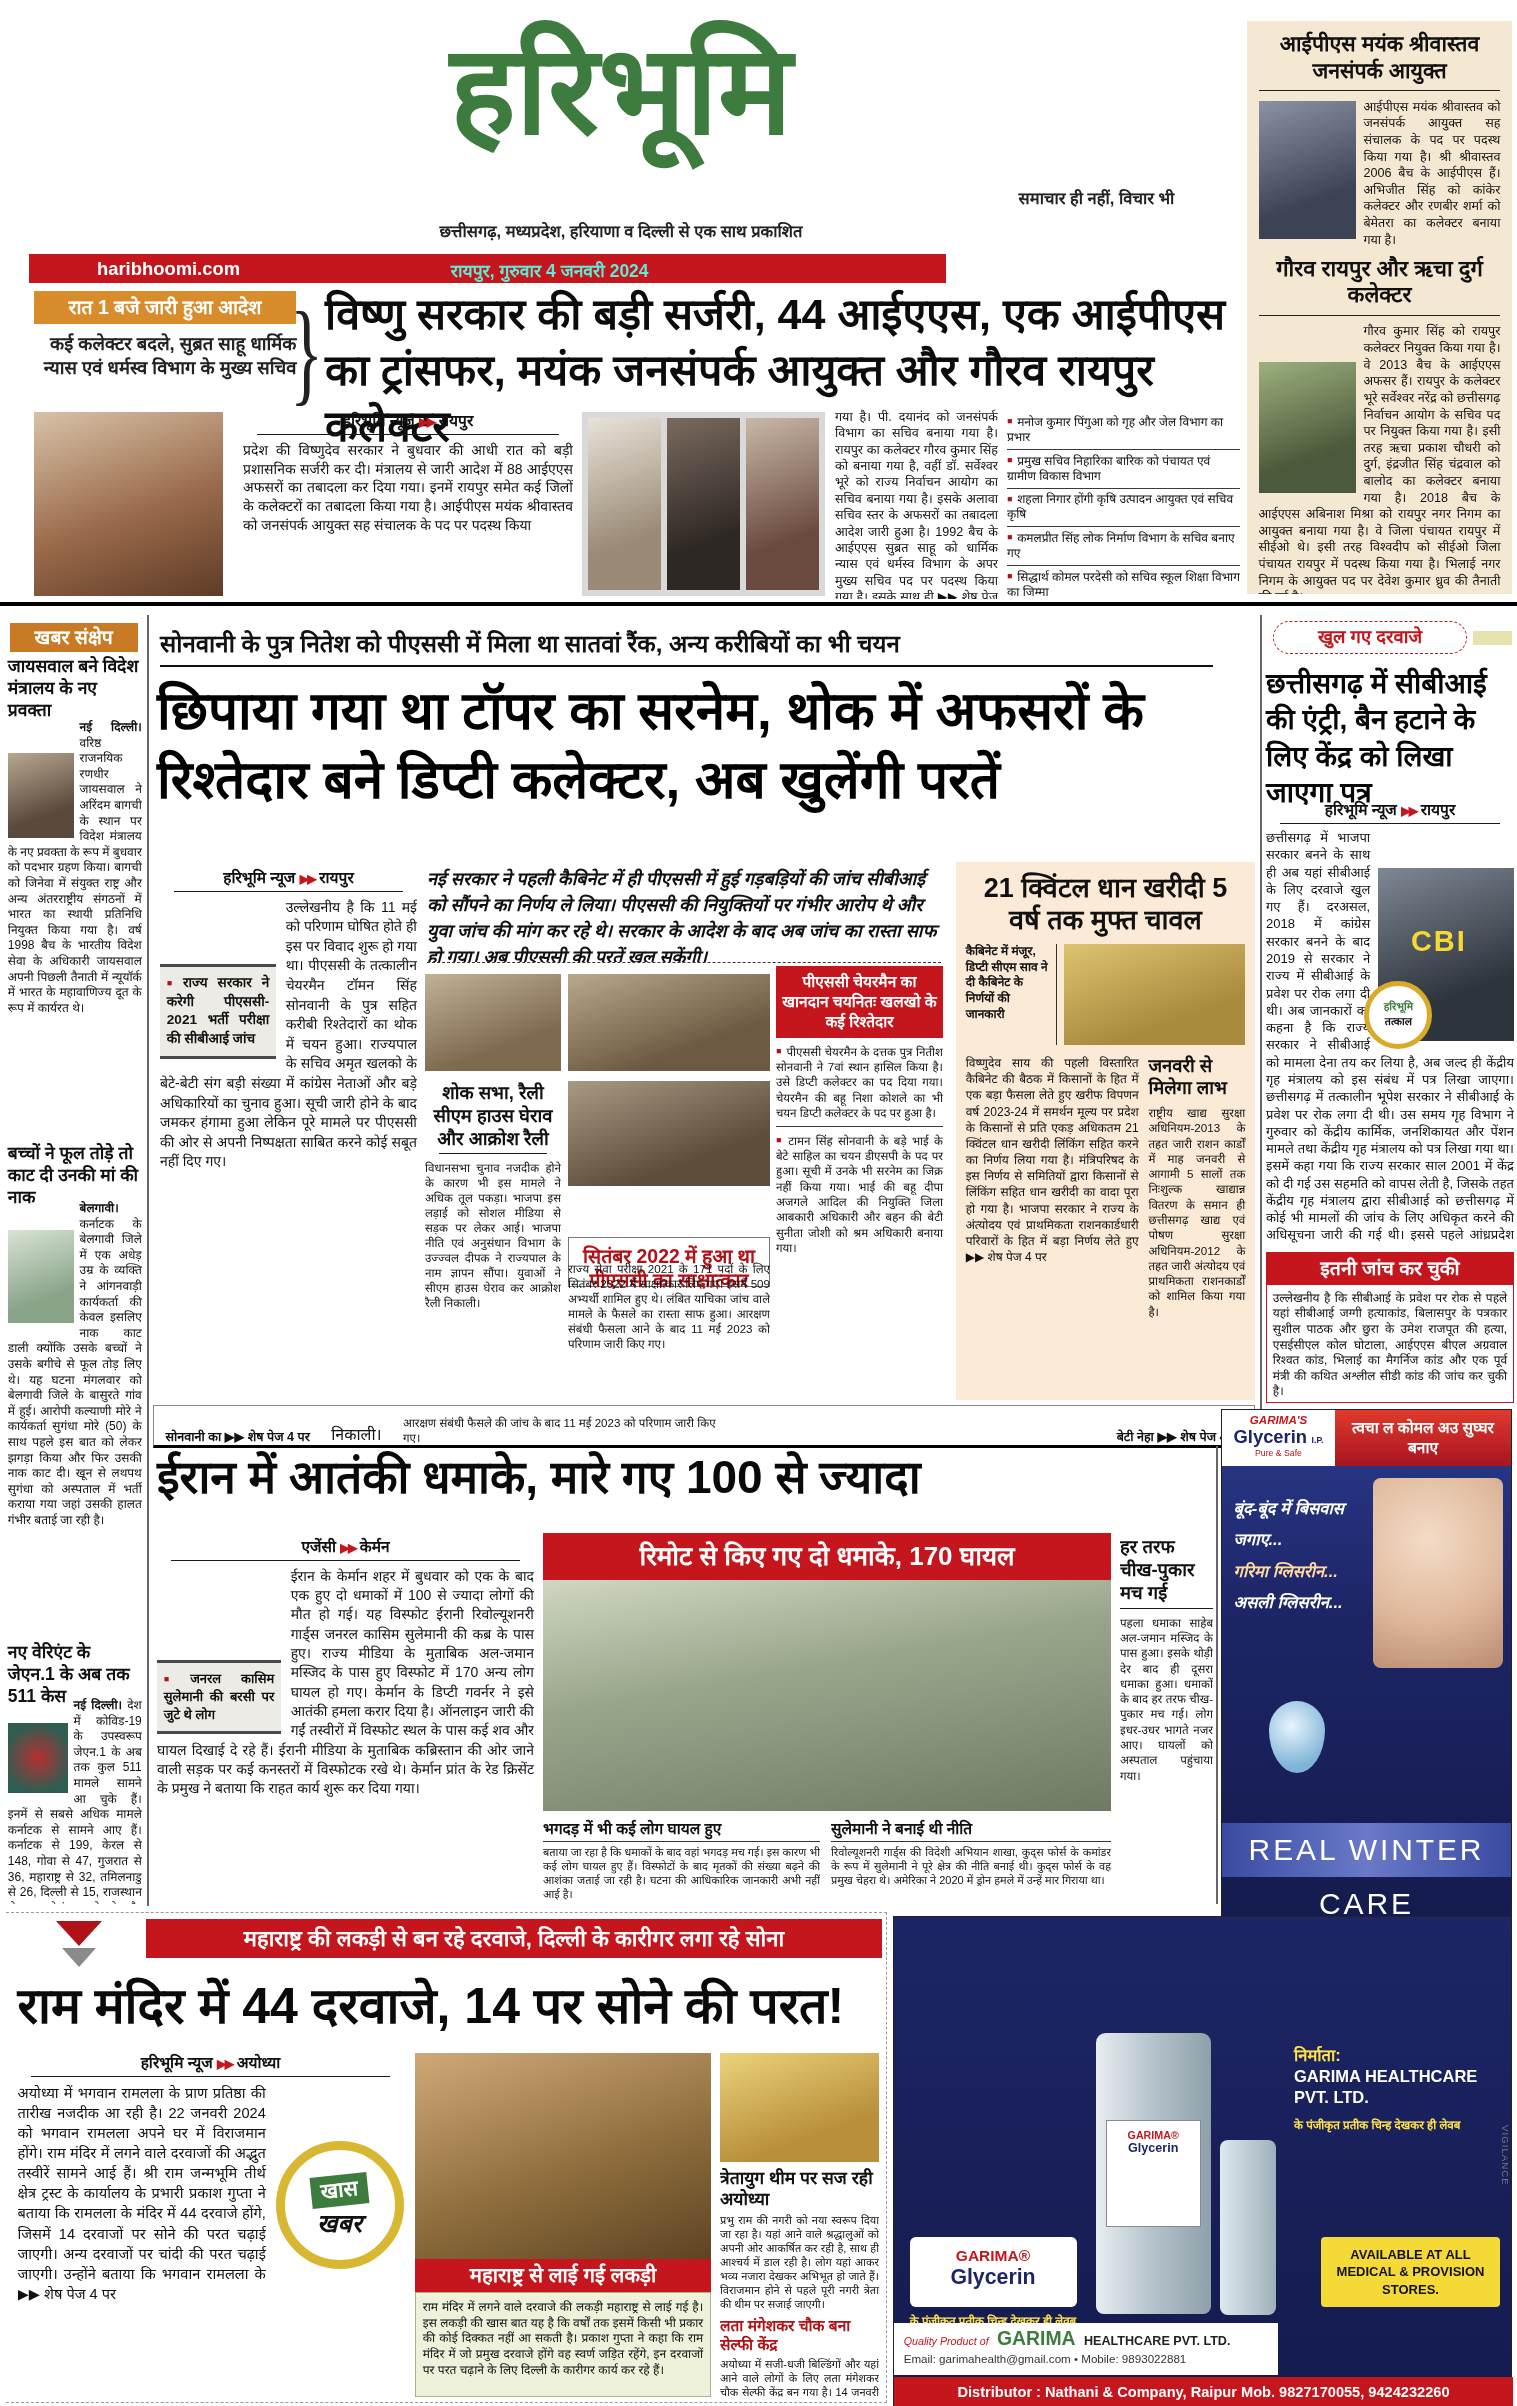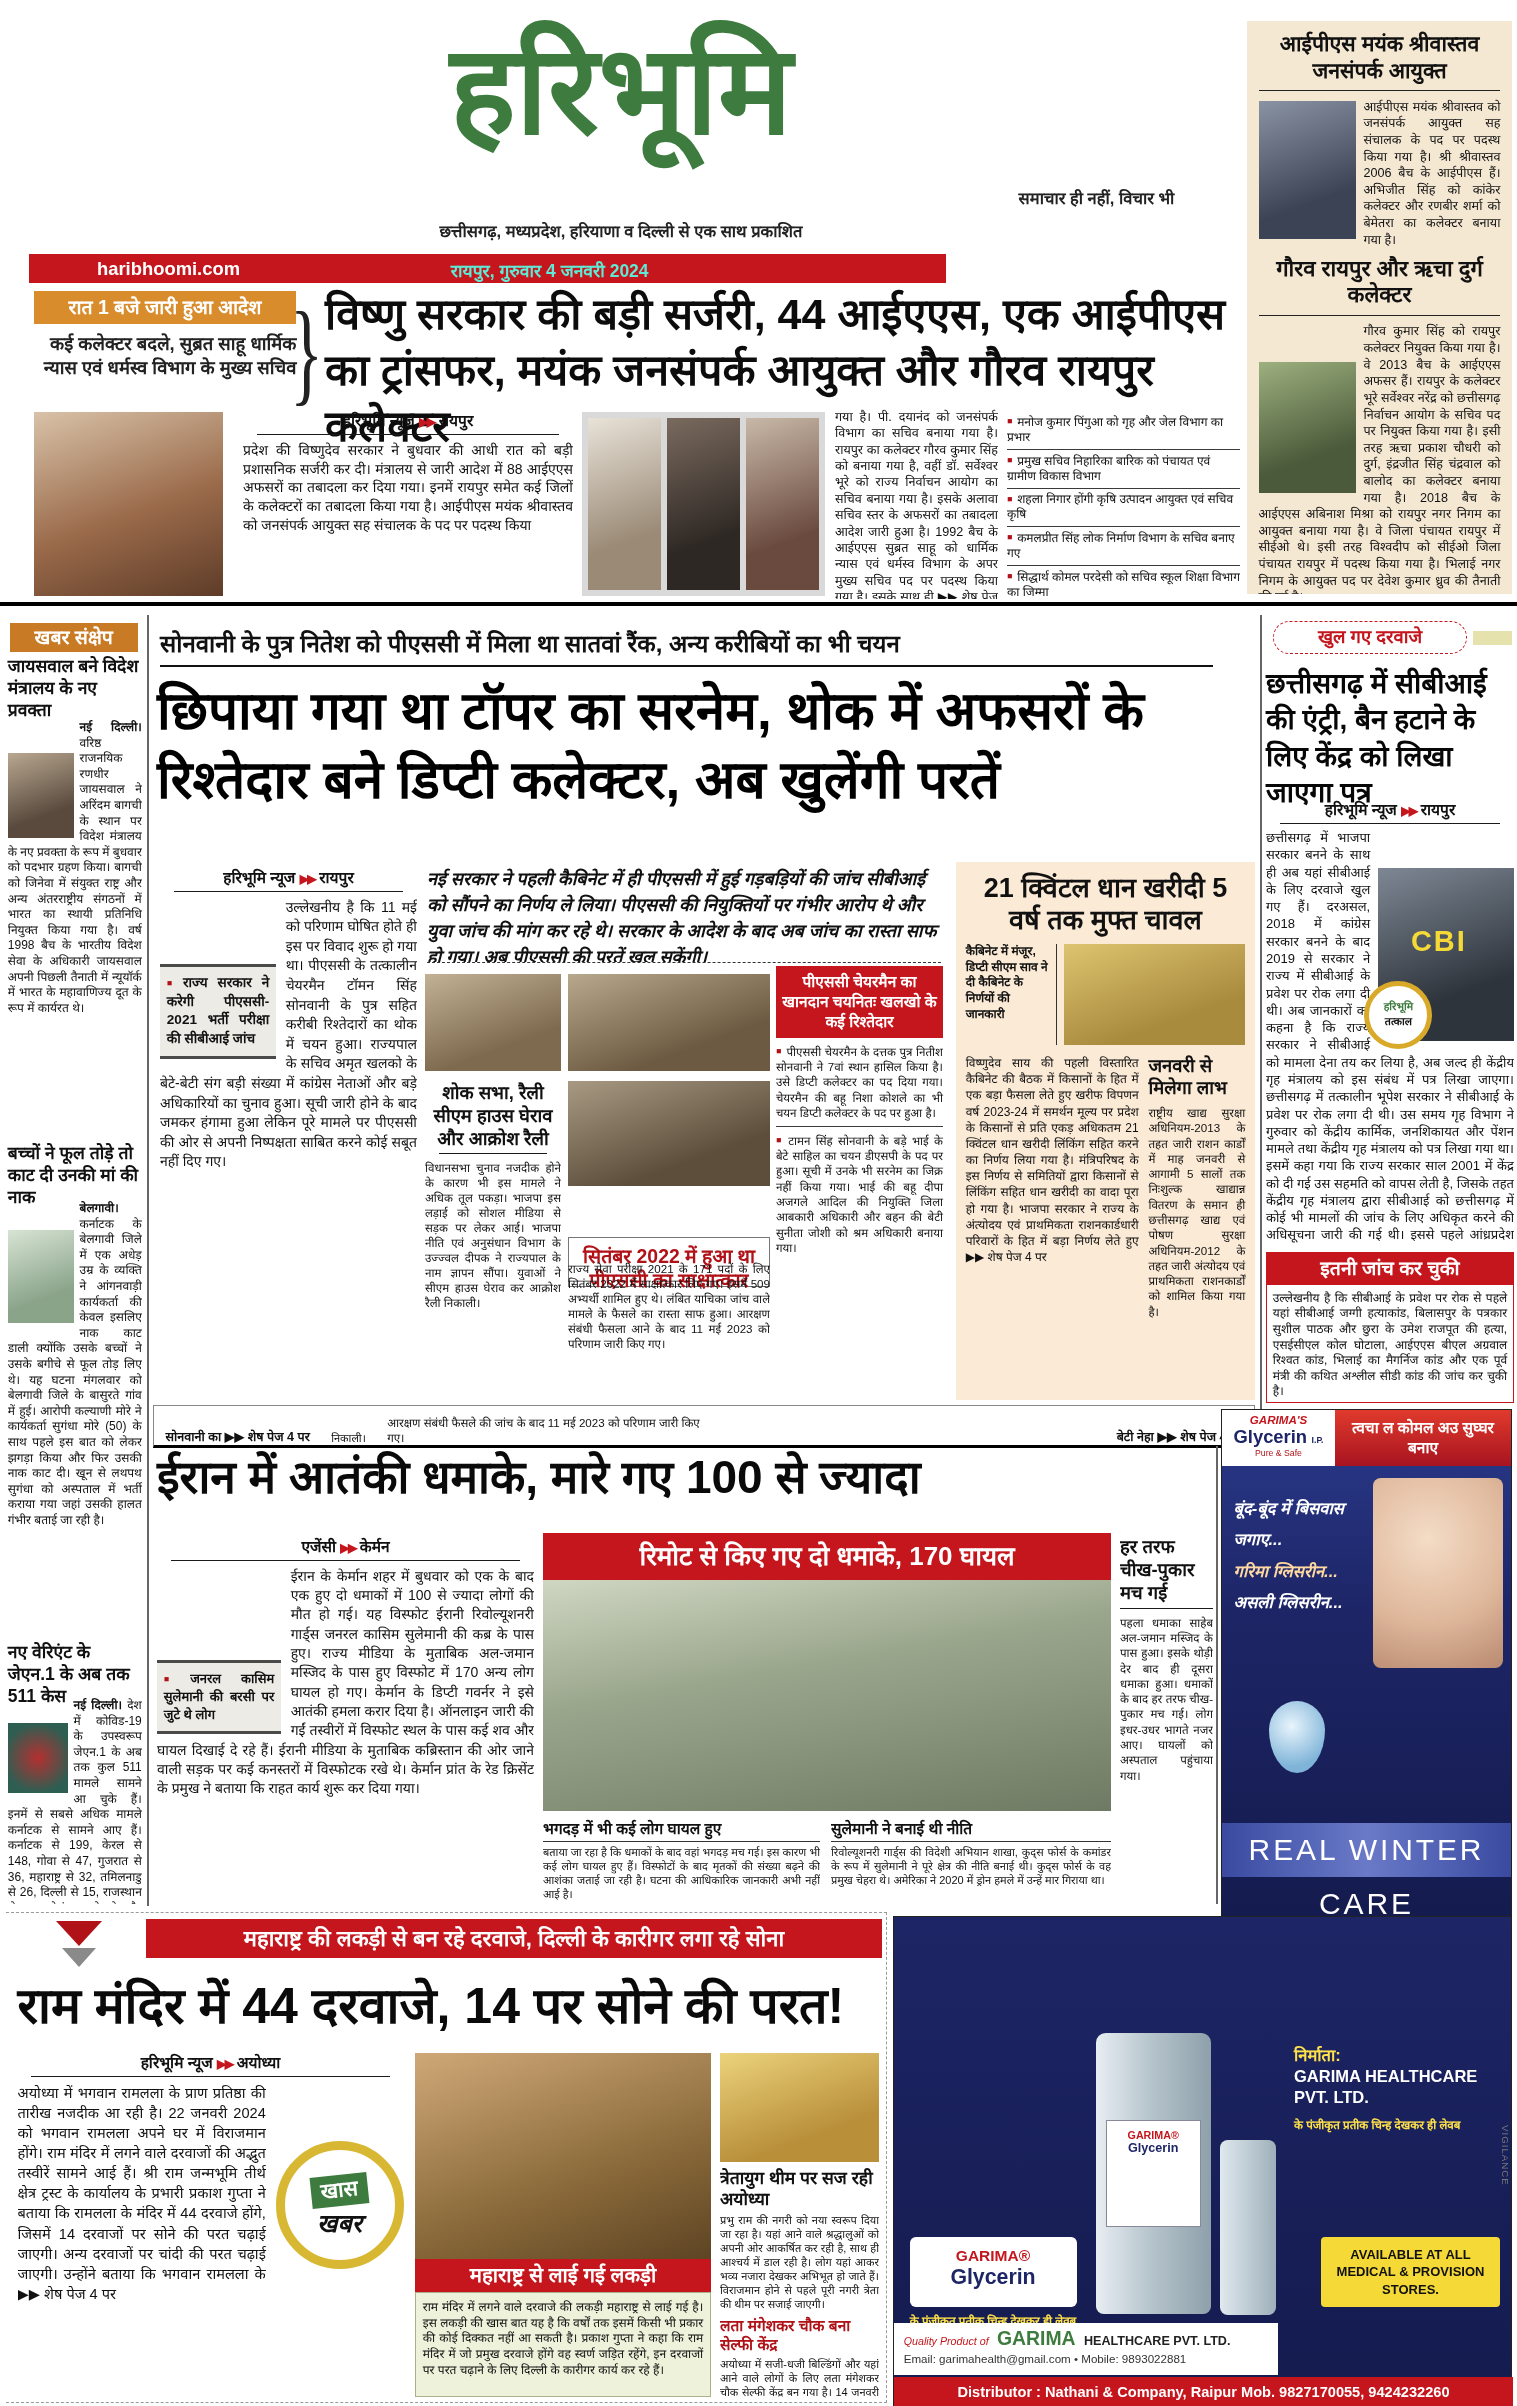--- a/index.html
+++ b/index.html
@@ -166,21 +166,21 @@
       <div class="just" style="width:173px;font-size:12px;line-height:1.35;">विष्णुदेव साय की पहली विस्तारित कैबिनेट की बैठक में किसानों के हित में एक बड़ा फैसला लेते हुए खरीफ विपणन वर्ष 2023-24 में समर्थन मूल्य पर प्रदेश के किसानों से प्रति एकड़ अधिकतम 21 क्विंटल धान खरीदी लिंकिंग सहित करने का निर्णय लिया गया है। मंत्रिपरिषद के इस निर्णय से समितियों द्वारा किसानों से लिंकिंग सहित धान खरीदी का वादा पूरा हो गया है। भाजपा सरकार ने राज्य के अंत्योदय एवं प्राथमिकता राशनकार्डधारी परिवारों के हित में बड़ा निर्णय लेते हुए ▶▶ शेष पेज 4 पर</div>
       <div style="flex:1;">
         <div class="b" style="font-size:18.4px;line-height:1.2;">जनवरी से मिलेगा लाभ</div>
         <div class="just" style="font-size:11.6px;line-height:1.32;margin-top:5.8px;">राष्ट्रीय खाद्य सुरक्षा अधिनियम-2013 के तहत जारी राशन कार्डों में माह जनवरी से आगामी 5 सालों तक निःशुल्क खाद्यान्न वितरण के समान ही छत्तीसगढ़ खाद्य एवं पोषण सुरक्षा अधिनियम-2012 के तहत जारी अंत्योदय एवं प्राथमिकता राशनकार्डों को शामिल किया गया है।</div>
       </div>
     </div>
   </div>
 
   <div class="abs" style="left:153px;top:1405px;width:1102px;height:43px;border:1px solid #888;border-bottom:3.9px solid #000;display:flex;align-items:flex-end;gap:21.3px;padding:0 11.6px;overflow:hidden;">
     <span class="b" style="font-size:12.6px;white-space:nowrap;">सोनवानी का ▶▶ शेष पेज 4 पर</span>
-    <span style="font-size:11px;">निकाली।</span>
+    <span style="font-size:16px;">निकाली।</span>
     <span style="font-size:11.6px;max-width:320px;">आरक्षण संबंधी फैसले की जांच के बाद 11 मई 2023 को परिणाम जारी किए गए।</span>
     <span class="b" style="font-size:12.6px;white-space:nowrap;margin-left:auto;">बेटी नेहा ▶▶ शेष पेज 4 पर</span>
   </div>
 
   <div class="abs vline" style="left:1260px;top:615px;width:1.9px;height:833px;"></div>
 
   <div class="abs ctr b" style="left:1273px;top:621px;width:194px;height:33px;border:1.9px dashed #c4161c;border-radius:16.5px;color:#c4161c;font-size:18.4px;line-height:29px;">खुल गए दरवाजे</div>
   <div class="abs" style="left:1473px;top:631px;width:39px;height:13.6px;background:#e6e2ae;"></div>
 
   <div class="abs b" style="left:1266px;top:666px;width:248px;font-size:28px;line-height:1.3;color:#070707;">छत्तीसगढ़ में सीबीआई की एंट्री, बैन हटाने के लिए केंद्र को लिखा जाएगा पत्र</div>

